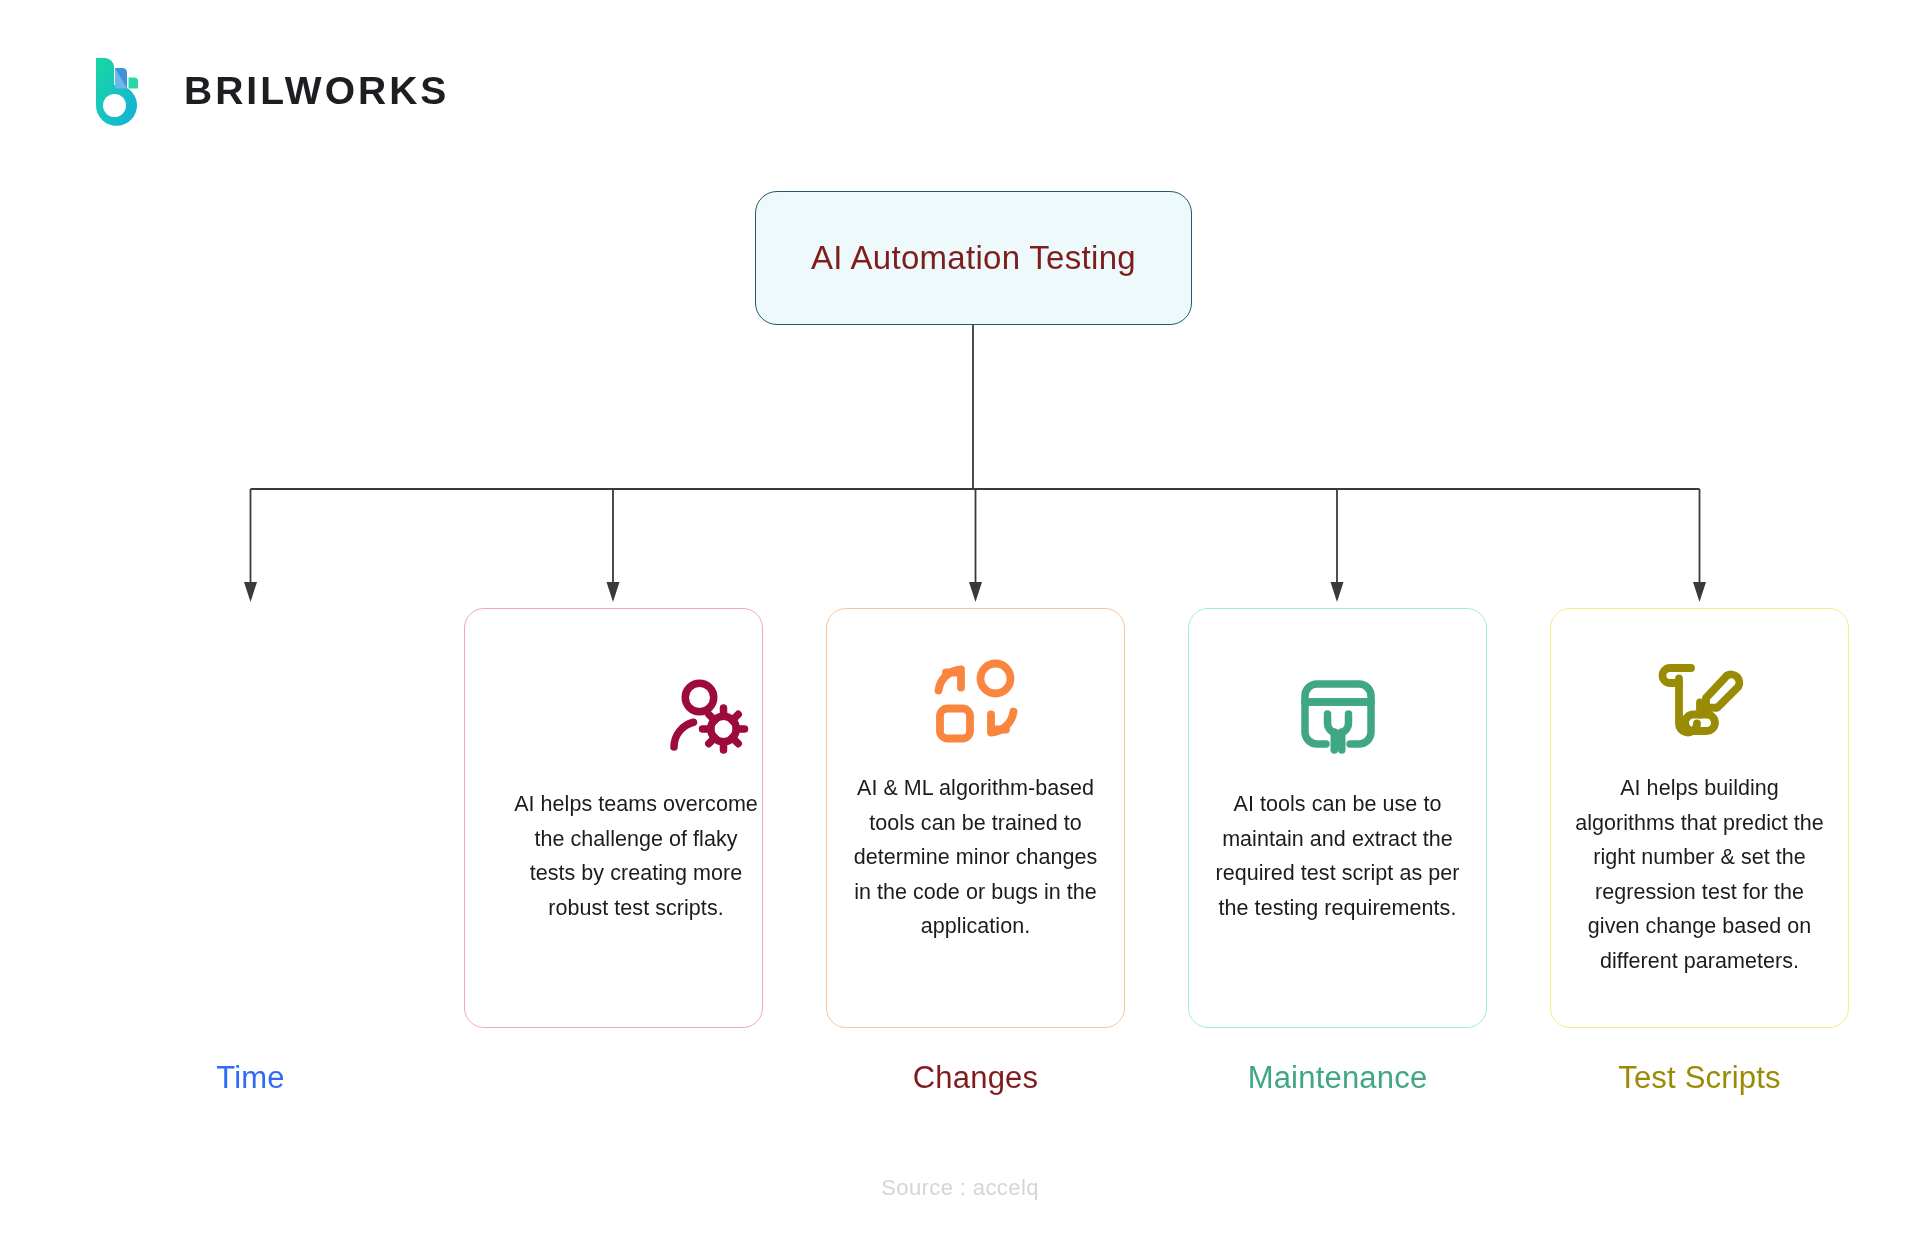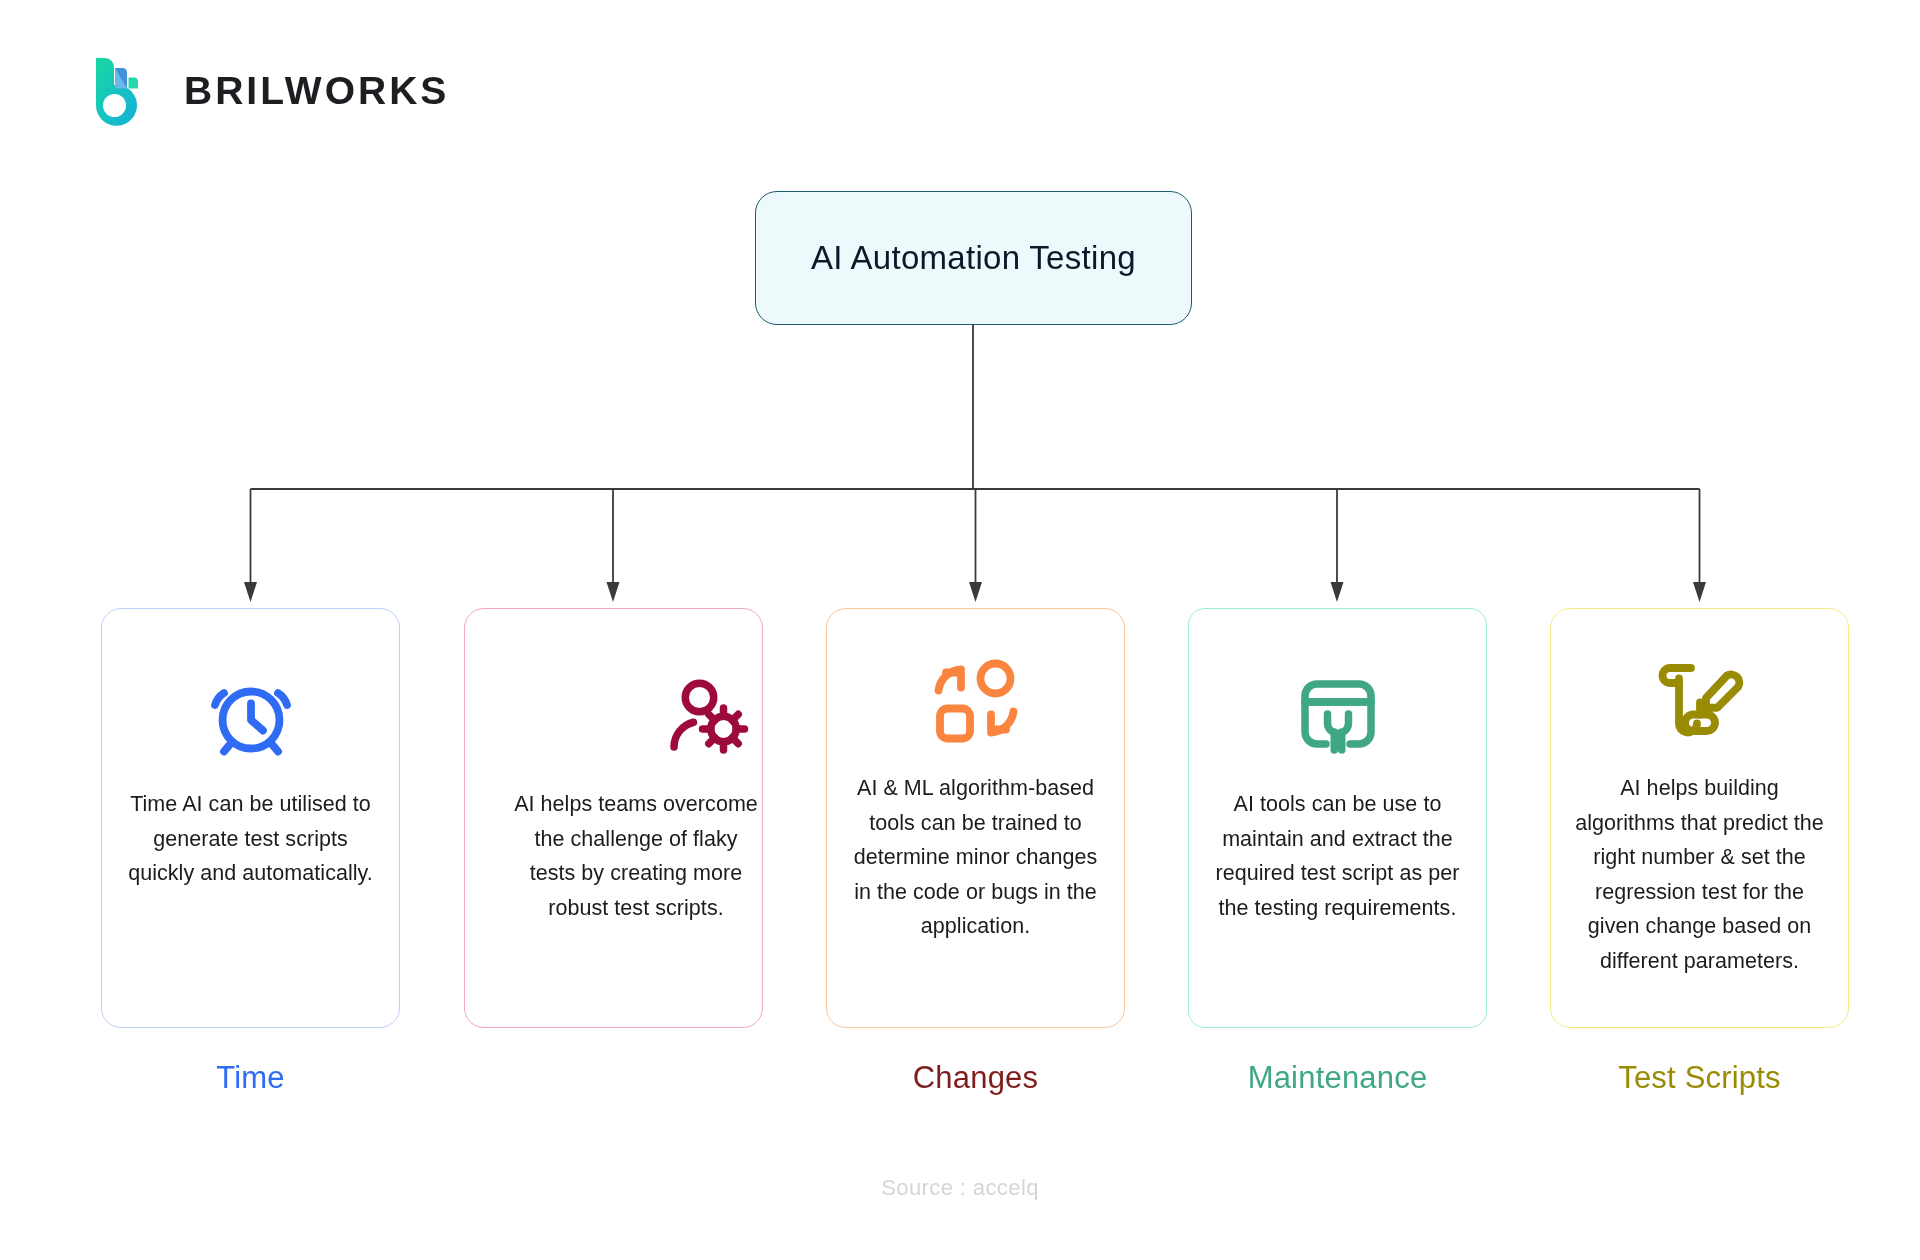--- a/index.html
+++ b/index.html
@@ -44,21 +44,21 @@
     width: 437px; height: 134px;
     background: #eef9fc;
     border: 1.6px solid #1d5b70;
     border-radius: 22px;
     display: flex;
     align-items: center;
     justify-content: center;
   }
   #root-node-label {
     font-size: 33px;
-    color: #0f172a;
+    color: #7f1d1d;
     letter-spacing: 0.3px;
     white-space: nowrap;
   }
 
   
   #connectors {
     position: absolute;
     left: 0; top: 0;
     width: 1920px; height: 1260px;
     pointer-events: none;
@@ -102,21 +102,21 @@
     text-align: center;
     font-size: 31px;
     letter-spacing: 0.2px;
     white-space: nowrap;
   }
 
   
   .col1 { left: 101px; }
   .col2 { left: 464px; align-items: flex-end; }
   .col3 { left: 826px; }
-  .col4 { left: 1188px; border-radius: 17px; }
+  .col4 { left: 1188px; }
   .col5 { left: 1550px; }
 
   
   .card.tall .card-icon { margin-top: 40px; }
 
   
   #source-note {
     position: absolute;
     left: 0; top: 1175px;
     width: 1920px;
@@ -174,33 +174,20 @@
     </g>
     <g fill="#3a3a3a">
       <polygon points="250.5,602 244,582 257,582"></polygon>
       <polygon points="613,602 606.5,582 619.5,582"></polygon>
       <polygon points="975.5,602 969,582 982,582"></polygon>
       <polygon points="1337,602 1330.5,582 1343.5,582"></polygon>
       <polygon points="1699.5,602 1693,582 1706,582"></polygon>
     </g>
   </svg>
 
-  <div class="card col1" id="card-time" style="border-color:#bcd0f7;">
-    <div class="card-icon">
-      <svg width="96" height="96" viewBox="0 0 64 64" fill="none" stroke="#2f6bf3" stroke-width="5.2" stroke-linecap="round" stroke-linejoin="round">
-        <circle cx="32" cy="34" r="19"></circle>
-        <path d="M32 23 v11 l8 7"></path>
-        <path d="M14 16 a14 14 0 0 0 -6 8"></path>
-        <path d="M50 16 a14 14 0 0 1 6 8"></path>
-        <path d="M19 49 l-5 6"></path>
-        <path d="M45 49 l5 6"></path>
-      </svg>
-    </div>
-    <div class="card-text">Time AI can be utilised to generate test scripts quickly and automatically.</div>
-  </div>
   <div class="card-label col1" style="color:#2f6bf3;">Time</div>
 
   <div class="card col2" id="card-flakiness" style="border-color:#f3a6c2;">
     <div class="card-icon">
       <svg width="96" height="96" viewBox="0 0 64 64" fill="none" stroke="#9d0b3c" stroke-width="5" stroke-linecap="round" stroke-linejoin="round">
         <circle cx="25" cy="19" r="9.5"></circle>
         <path d="M8 52 a17 17 0 0 1 13 -16.5"></path>
         <circle cx="41" cy="40" r="8.5"></circle>
         <path d="M41 26 v5.5 M41 48.5 v5.5 M27 40 h5.5 M49.5 40 h5.5
                  M31.2 30.2 l4 4 M46.8 45.8 l4 4 M50.8 30.2 l-4 4 M35.2 45.8 l-4 4"></path>

